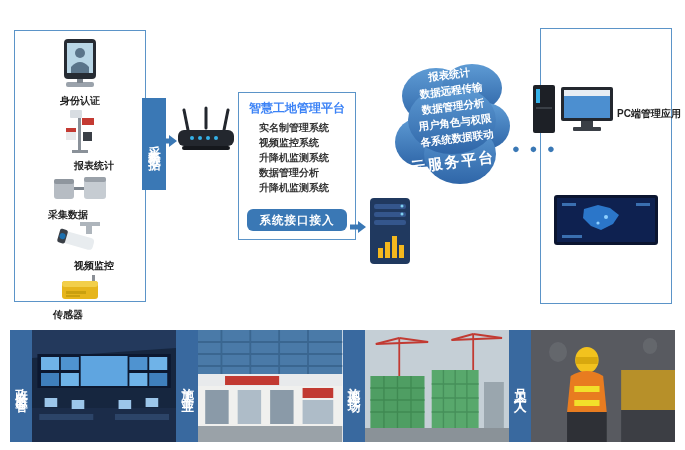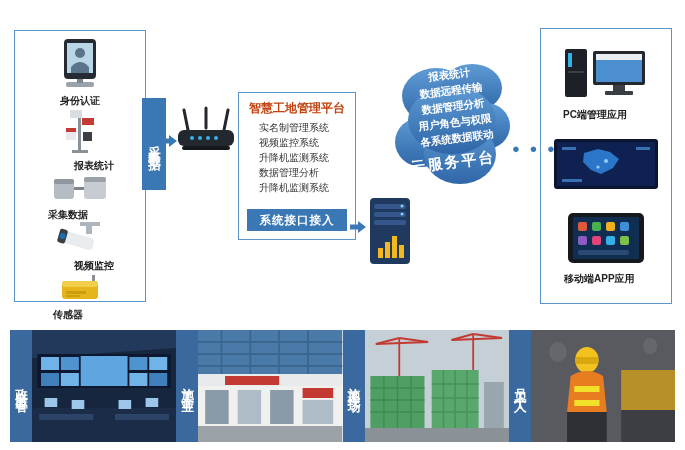--- a/index.html
+++ b/index.html
@@ -20,42 +20,42 @@
     color:#fff;display:flex;align-items:center;justify-content:center;}
   .collect-box span{writing-mode:vertical-rl;font-size:12.5px;font-weight:700;letter-spacing:4px;}
 
   .arrow{position:absolute;}
 
   .router{position:absolute;left:176px;top:106px;}
 
   
   .platform-box{position:absolute;left:238px;top:92px;width:118px;height:148px;background:#fff;
     border:1px solid #5b94c8;box-sizing:border-box;}
-  .platform-title{margin-top:7px;text-align:center;font-size:12px;font-weight:700;color:#c2410c;}
+  .platform-title{margin-top:7px;text-align:center;font-size:12px;font-weight:700;color:#3b82f6;}
   .systems{margin-top:3px;padding-left:20px;}
-  .system-line{font-size:10px;font-weight:400;color:#333;line-height:15px;white-space:nowrap;}
+  .system-line{font-size:10px;font-weight:700;color:#333;line-height:15px;white-space:nowrap;}
   .interface-bar{position:absolute;bottom:8px;left:8px;right:8px;height:22px;line-height:22px;
-    background:#3a78b5;color:#fff;text-align:center;font-size:11.5px;font-weight:700;letter-spacing:1px;}
+    background:#3a78b5;color:#fff;text-align:center;font-size:11.5px;font-weight:700;letter-spacing:1px;border-radius:6px;}
 
   .server{position:absolute;left:368px;top:196px;}
 
   
   .cloud{position:absolute;left:394px;top:54px;width:118px;height:142px;}
   .cloud>svg{position:absolute;left:0;top:0;}
   .cloud-features{position:absolute;left:0;right:0;top:12px;transform:rotate(-7deg);}
   .cloud-feature{text-align:center;font-size:10.5px;font-weight:700;color:#fff;line-height:16px;white-space:nowrap;}
   .cloud-label{position:absolute;left:0;right:0;bottom:24px;text-align:center;font-size:15px;
     font-weight:700;color:#fff;letter-spacing:2px;transform:rotate(-7deg);white-space:nowrap;}
 
   .dots{position:absolute;left:512px;top:141px;color:#3a78b5;font-size:13px;font-weight:900;letter-spacing:3px;}
 
   
   .right-panel{position:absolute;left:540px;top:28px;width:132px;height:276px;border:1px solid #5b94c8;
     box-sizing:border-box;display:flex;flex-direction:column;justify-content:space-evenly;align-items:center;}
-  .app{display:flex;flex-direction:column;align-items:flex-start;}
+  .app{display:flex;align-items:center;}
   .app-label{font-size:10px;font-weight:700;color:#222;margin-top:3px;white-space:nowrap;}
 
   
   .bottom-strip{position:absolute;left:10px;top:330px;width:665px;height:112px;display:flex;}
   .strip-section{flex:1;display:flex;min-width:0;}
   .section-label{width:22px;background:#39699f;color:#fff;display:flex;align-items:center;justify-content:center;flex:none;}
   .section-label span{writing-mode:vertical-rl;font-size:12.5px;font-weight:700;letter-spacing:4px;}
   .photo{flex:1;min-width:0;overflow:hidden;}
   .photo svg{width:100%;height:100%;display:block;}
 </style>
@@ -237,38 +237,20 @@
           <rect x="3" y="3" width="98" height="44" fill="#0e2150"></rect>
           <path d="M30 14 l14 -4 l12 3 l9 7 l-6 9 l-12 6 l-10 -4 l-8 -8 z" fill="#2f7fd6" opacity="0.9"></path>
           <circle cx="52" cy="22" r="2" fill="#8fd0ff"></circle>
             <circle cx="44" cy="28" r="1.6" fill="#8fd0ff"></circle>
           <rect x="8" y="8" width="14" height="3" fill="#3a6fb0"></rect>
           <rect x="82" y="8" width="14" height="3" fill="#3a6fb0"></rect>
           <rect x="8" y="40" width="20" height="3" fill="#3a6fb0"></rect>
         </svg>
       </span>
     </div>
-    <div class="app">
-      <span>
-        <svg width="84" height="54" viewBox="0 0 84 54">
-          <rect x="4" y="2" width="76" height="50" rx="5" fill="#15181d"></rect>
-          <rect x="9" y="6" width="66" height="42" fill="#0f2e52"></rect>
-          <rect x="14" y="11" width="9" height="9" rx="2" fill="#e05a3a"></rect>
-          <rect x="28" y="11" width="9" height="9" rx="2" fill="#4bae4f"></rect>
-          <rect x="42" y="11" width="9" height="9" rx="2" fill="#f2b01e"></rect>
-          <rect x="56" y="11" width="9" height="9" rx="2" fill="#3f8fd6"></rect>
-          <rect x="14" y="25" width="9" height="9" rx="2" fill="#8e5bc0"></rect>
-          <rect x="28" y="25" width="9" height="9" rx="2" fill="#e0447a"></rect>
-          <rect x="42" y="25" width="9" height="9" rx="2" fill="#35b1e8"></rect>
-          <rect x="56" y="25" width="9" height="9" rx="2" fill="#7ac24a"></rect>
-          <rect x="14" y="39" width="51" height="5" rx="2" fill="#2a4a74"></rect>
-        </svg>
-      </span>
-      <span class="app-label">移动端APP应用</span>
-    </div>
   </div>
 
   <div class="bottom-strip">
 
     <div class="strip-section">
       <div class="section-label">
         <span>政府监管</span>
       </div>
       <div class="photo">
         <svg viewBox="0 0 160 112" preserveAspectRatio="none">

